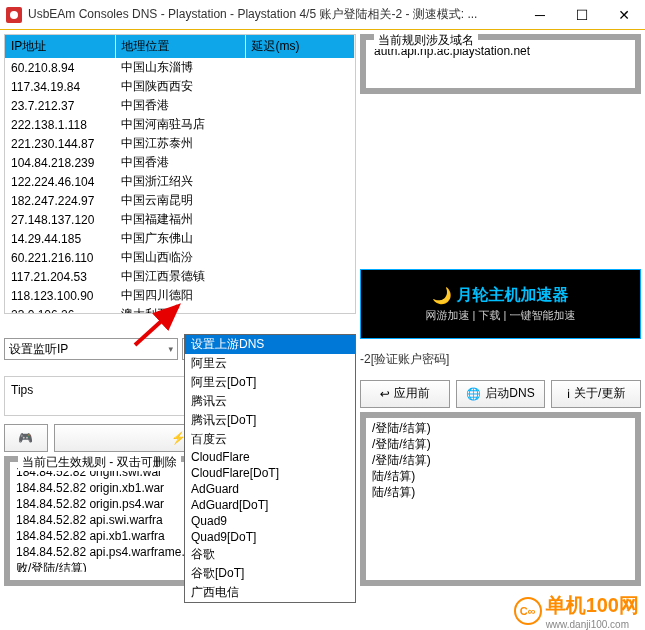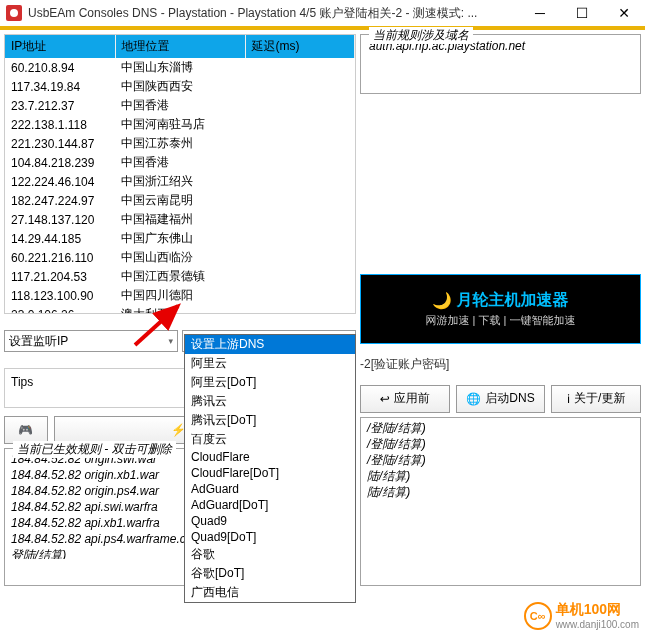--- a/index.html
+++ b/index.html
@@ -1,54 +1,54 @@
 <!DOCTYPE html>
 <html><head>
 <meta charset="utf-8">
 <style>
 * { box-sizing: border-box; margin: 0; padding: 0; }
 body { font-family: "Microsoft YaHei", sans-serif; font-size: 12px; background: #fff; width: 645px; height: 630px; overflow: hidden; position: relative; }
-.titlebar { height: 30px; background: #fff; display: flex; align-items: center; padding-left: 6px; border-bottom: 4px solid #eab308; }
+.titlebar { height: 30px; background: #fff; display: flex; align-items: center; padding-left: 6px; border-bottom: 1px solid #eab308; }
 .titlebar-icon { width: 16px; height: 16px; background: #d32f2f; border-radius: 2px; margin-right: 6px; position: relative; }
 .titlebar-icon::after { content: ''; position: absolute; width: 8px; height: 8px; background: #fff; border-radius: 50%; top: 4px; left: 4px; }
 .titlebar-text { flex: 1; font-size: 12px; color: #333; }
 .titlebar-controls { display: flex; }
 .titlebar-btn { width: 42px; height: 30px; display: flex; align-items: center; justify-content: center; font-size: 14px; }
 .content { display: flex; padding: 4px; gap: 4px; height: 560px; }
 .left-panel { width: 352px; display: flex; flex-direction: column; gap: 4px; }
 .right-panel { flex: 1; display: flex; flex-direction: column; gap: 4px; }
-.group { border: 1px solid #a3a3a3; position: relative; padding: 0 4px 4px; font-style: italic; }
+.group { border: 6px solid #a3a3a3; position: relative; padding: 0 4px 4px; }
 .group-label { position: absolute; top: -8px; left: 8px; background: #fff; padding: 0 4px; font-size: 12px; }
 .ip-table { height: 280px; overflow-y: auto; border: 1px solid #ccc; }
 .ip-table table { width: 100%; border-collapse: collapse; }
 .ip-table th { text-align: left; padding: 3px 6px; font-weight: normal; border-right: 1px solid #eee; background: #0ea5e9; position: sticky; top: 0; }
 .ip-table th:first-child { width: 110px; }
 .ip-table th:nth-child(2) { width: 130px; }
 .ip-table td { padding: 1px 6px; font-size: 12px; }
-.controls-row { display: flex; gap: 4px; margin-top: 12px; }
+.controls-row { display: flex; gap: 4px; margin-top: 20px; }
 .combo { flex: 1; height: 22px; border: 1px solid #999; background: #fff; display: flex; align-items: center; padding: 0 4px; justify-content: space-between; }
 .combo-arrow { font-size: 9px; color: #666; }
 .tips-box { border: 1px solid #ccc; padding: 6px; margin-top: 12px; height: 40px; }
 .btn-row { display: flex; gap: 6px; margin-top: 4px; }
 .btn { flex: 1; height: 28px; border: 1px solid #999; background: linear-gradient(#fff,#eee); display: flex; align-items: center; justify-content: center; gap: 4px; font-size: 12px; }
 .rules-group { flex: 1; }
 .rules-list { font-size: 12px; line-height: 16px; padding: 2px; height: 110px; overflow: hidden; }
 .ad-banner { background: #000; height: 70px; border: 1px solid #0af; display: flex; flex-direction: column; align-items: center; justify-content: center; color: #fff; margin-top: 8px; }
 .ad-title { color: #00bfff; font-size: 16px; font-weight: bold; display: flex; align-items: center; gap: 4px; }
 .ad-sub { color: #ccc; font-size: 11px; margin-top: 2px; }
 .help-text { font-size: 12px; color: #333; margin-top: 8px; }
 .right-btns { display: flex; gap: 6px; margin-top: 8px; }
 .dropdown-open { position: absolute; top: 334px; left: 184px; width: 172px; background: #fff; border: 1px solid #666; z-index: 100; }
 .dropdown-open .dd-item { padding: 1px 6px; font-size: 12px; }
 .dropdown-open .dd-selected { background: #0078d7; color: #fff; }
 .arrow { position: absolute; top: 300px; left: 130px; z-index: 90; }
 .footer { position: absolute; bottom: 0; right: 6px; display: flex; align-items: center; gap: 4px; }
 .footer-logo { display: flex; align-items: center; gap: 2px; }
 .logo-circ { width: 28px; height: 28px; border: 2px solid #ff8c00; border-radius: 14px; display: flex; align-items: center; justify-content: center; color: #ff8c00; font-weight: bold; font-size: 11px; }
-.footer-text { color: #ff8c00; font-size: 14px; font-weight: bold; }
+.footer-text { color: #ff8c00; font-size: 20px; font-weight: bold; }
 .footer-sub { color: #888; font-size: 10px; }
 </style>
 </head>
 <body>
 
 <div class="titlebar">
   <div class="titlebar-icon"></div>
   <div class="titlebar-text">UsbEAm Consoles DNS - Playstation - Playstation 4/5 账户登陆相关-2 - 测速模式: ...</div>
   <div class="titlebar-controls">
     <div class="titlebar-btn">─</div>

